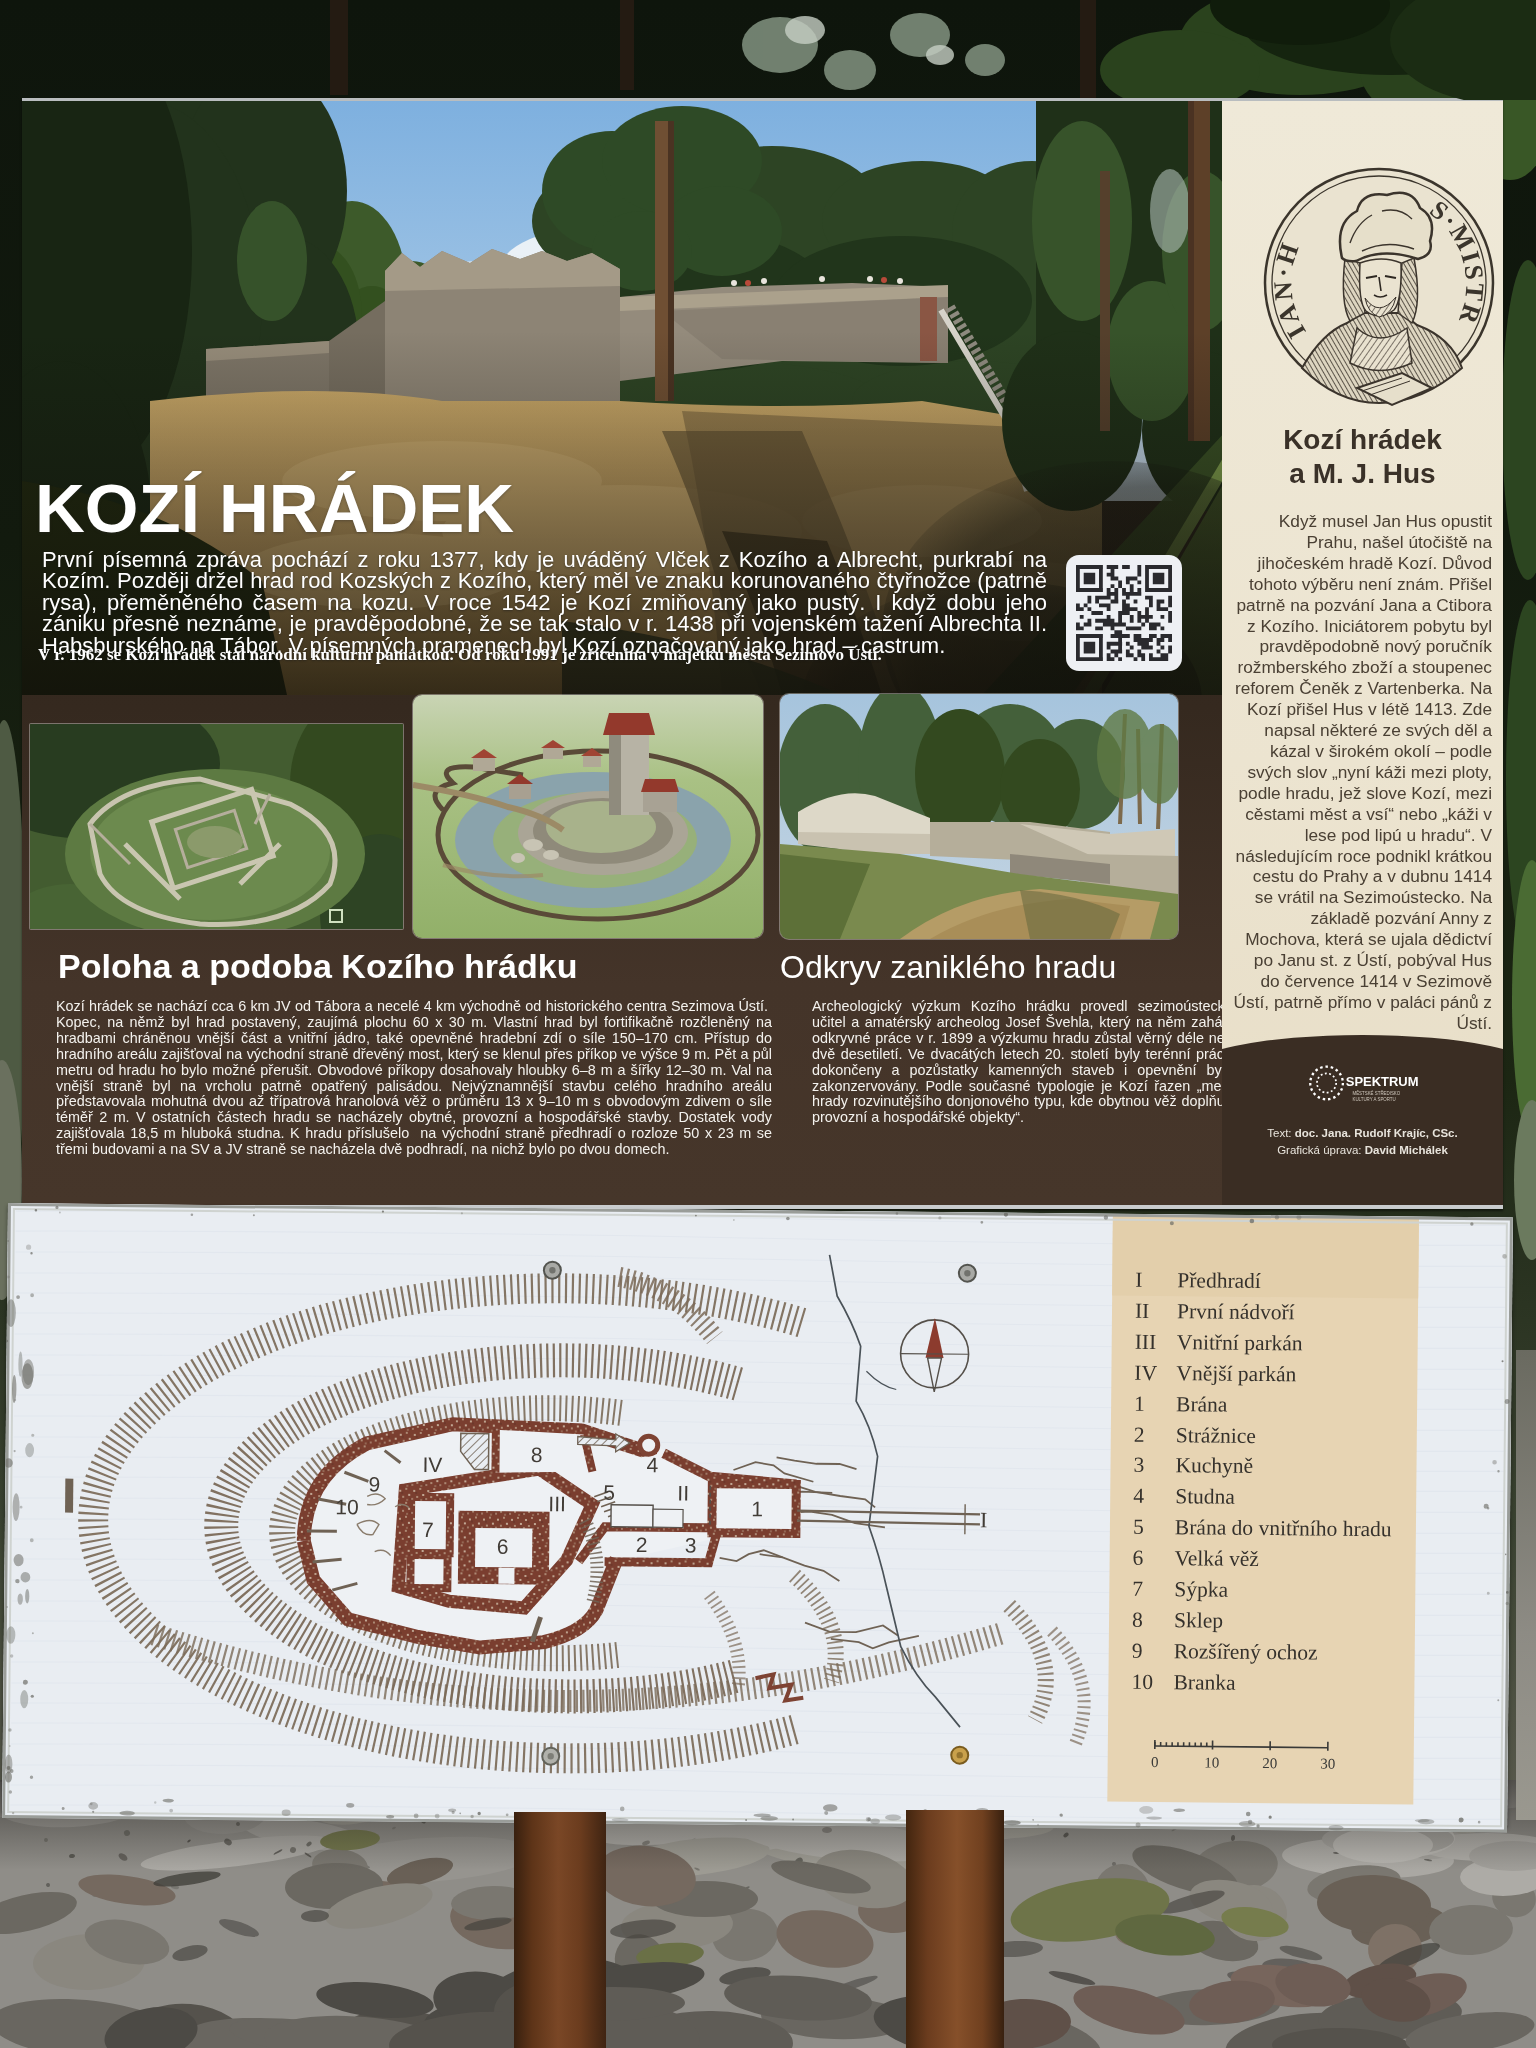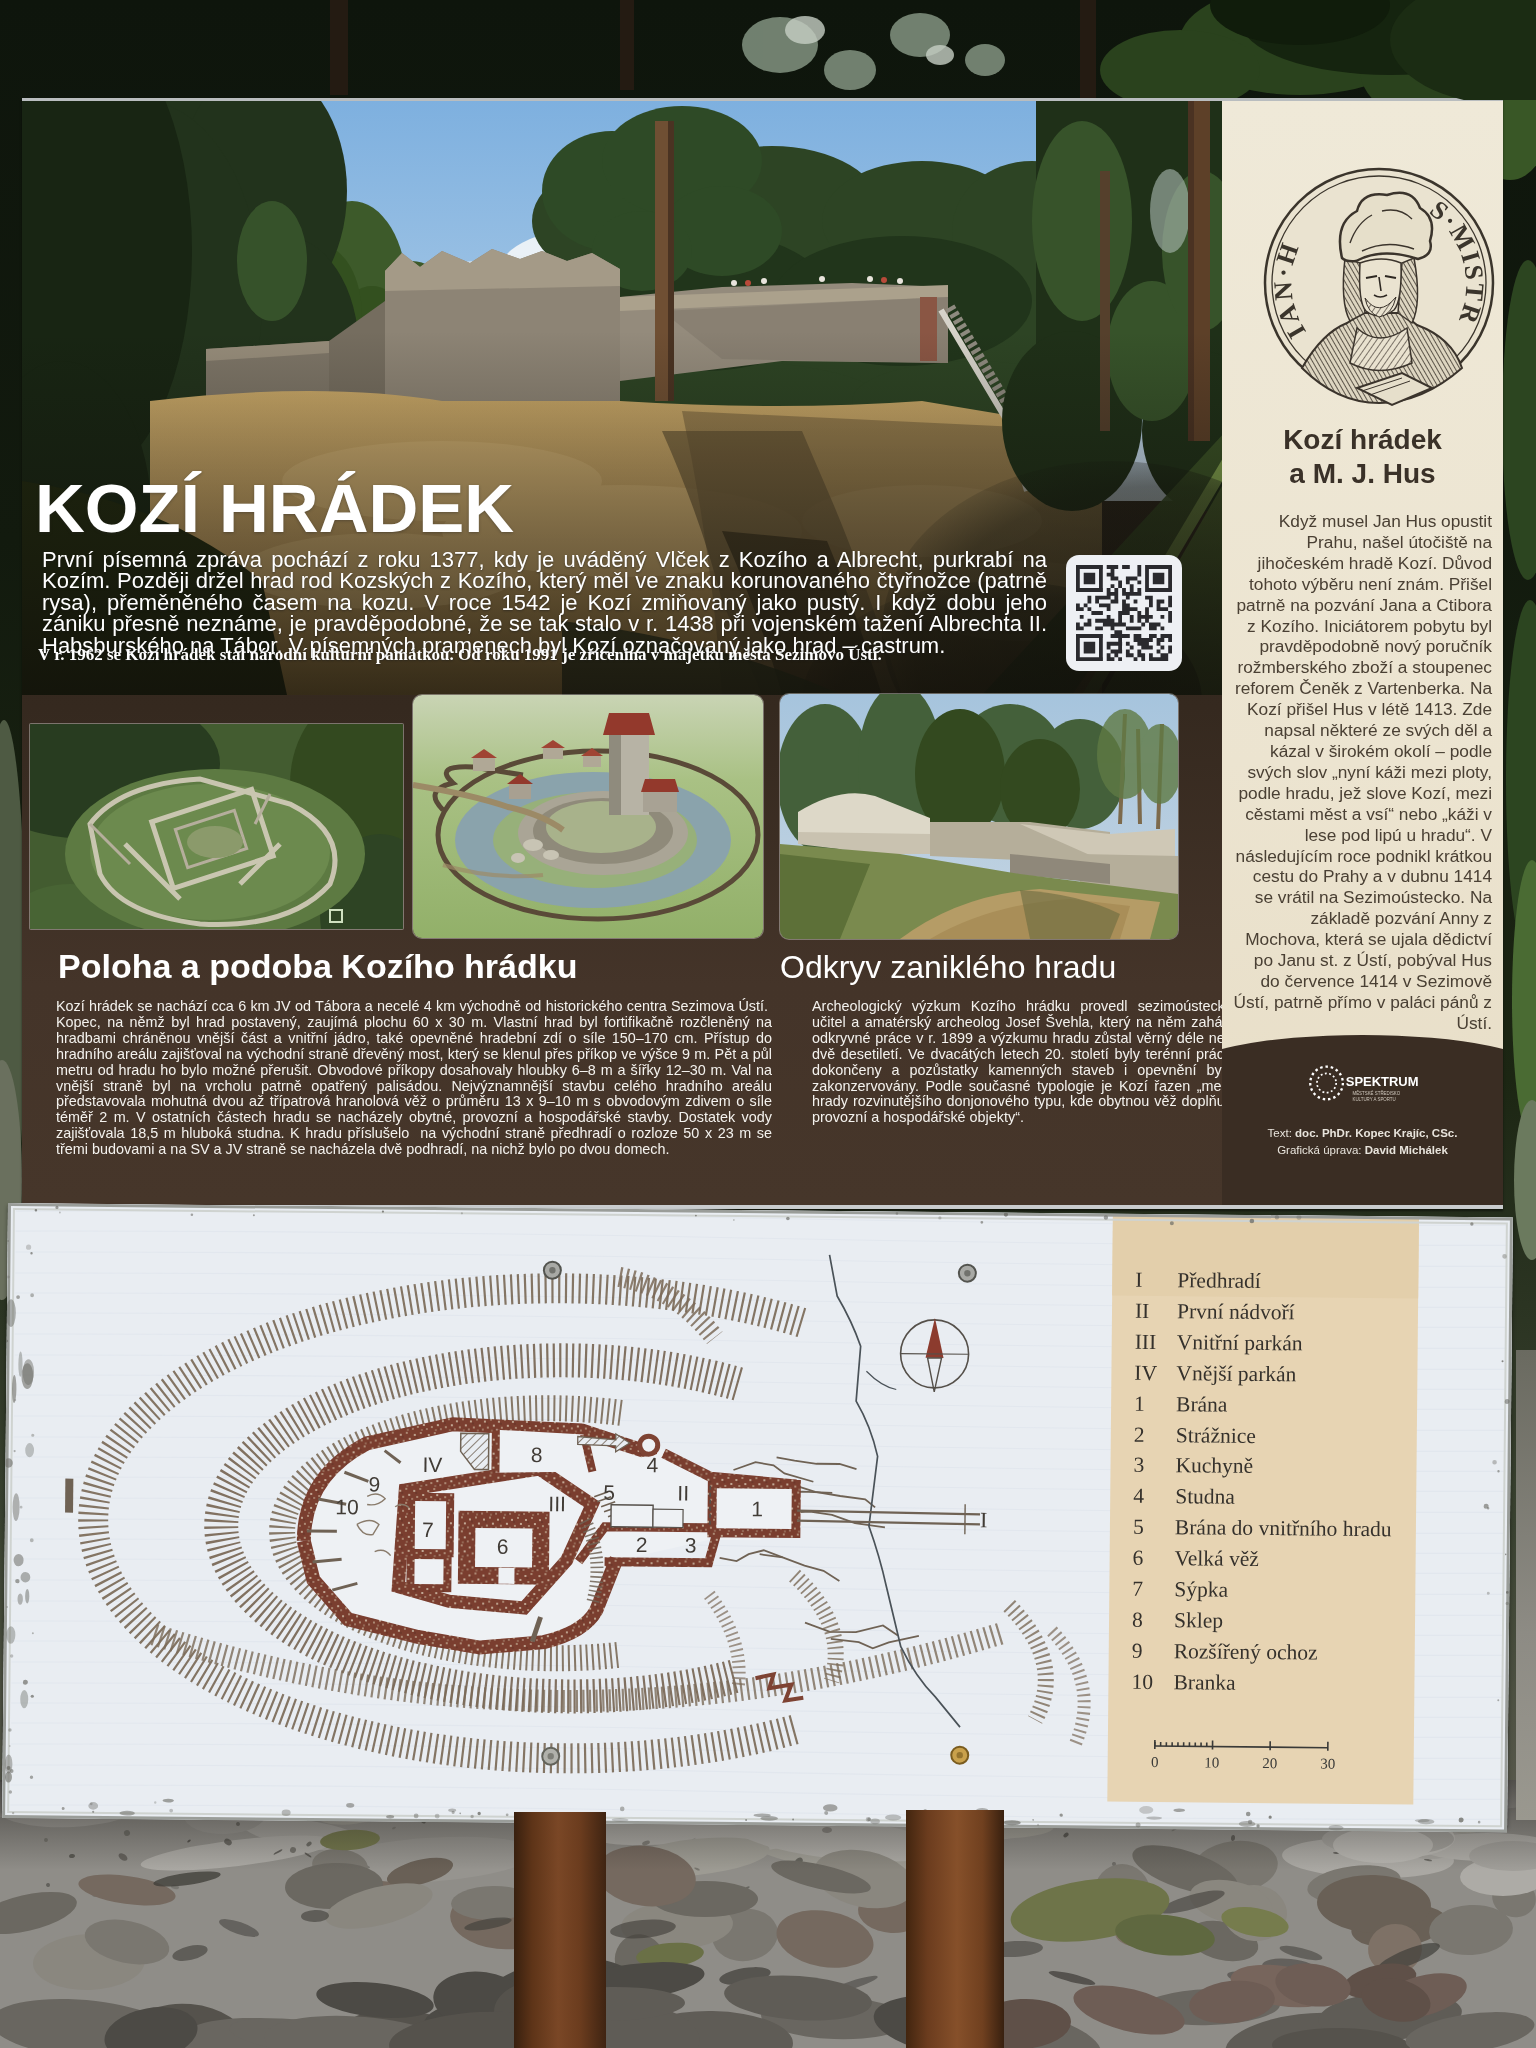--- a/index.html
+++ b/index.html
@@ -653,21 +653,21 @@
     <svg class="abs" style="left:84px;top:958px;" width="116" height="48" viewBox="0 0 120 50" xmlns="http://www.w3.org/2000/svg">
       <g stroke="#fff" fill="none">
         <circle cx="21" cy="25" r="17" stroke-width="2.4" stroke-dasharray="2.6 3"></circle>
         <circle cx="21" cy="25" r="10" stroke-width="1.8" stroke-dasharray="2 2.5"></circle>
       </g>
       <text x="41" y="28" fill="#fff" font-family="Liberation Sans,sans-serif" font-size="13.5" font-weight="bold">SPEKTRUM</text>
       <text x="48" y="38" fill="#cfc8bd" font-family="Liberation Sans,sans-serif" font-size="4.6">MĚSTSKÉ STŘEDISKO</text>
       <text x="48" y="44" fill="#cfc8bd" font-family="Liberation Sans,sans-serif" font-size="4.6">KULTURY A SPORTU</text>
     </svg>
 
-    <div class="abs" style="left:0;top:1024px;width:281px;text-align:center;color:#e8e4dc;font-size:11.5px;line-height:16.5px;">Text: <b>doc. PhDr. Kopec Krajíc, CSc.</b><br>Grafická úprava: <b>David Michálek</b></div>
+    <div class="abs" style="left:0;top:1024px;width:281px;text-align:center;color:#e8e4dc;font-size:11.5px;line-height:16.5px;">Text: <b>doc. Jana. Rudolf Krajíc, CSc.</b><br>Grafická úprava: <b>David Michálek</b></div>
   </div>
 
 </div>
 
 <div id="map" class="abs" style="left:8px;top:1203px;width:1505px;height:608px;
   background:#eaeef3;transform:rotate(0.55deg);transform-origin:0 0;box-shadow:0 3px 4px rgba(0,0,0,.45);">
 
   <svg class="abs" style="left:0;top:0;" width="1505" height="615" viewBox="0 0 1505 615" xmlns="http://www.w3.org/2000/svg">
 
 <rect x="0" y="0" width="1505" height="615" fill="#e9edf2"></rect>

